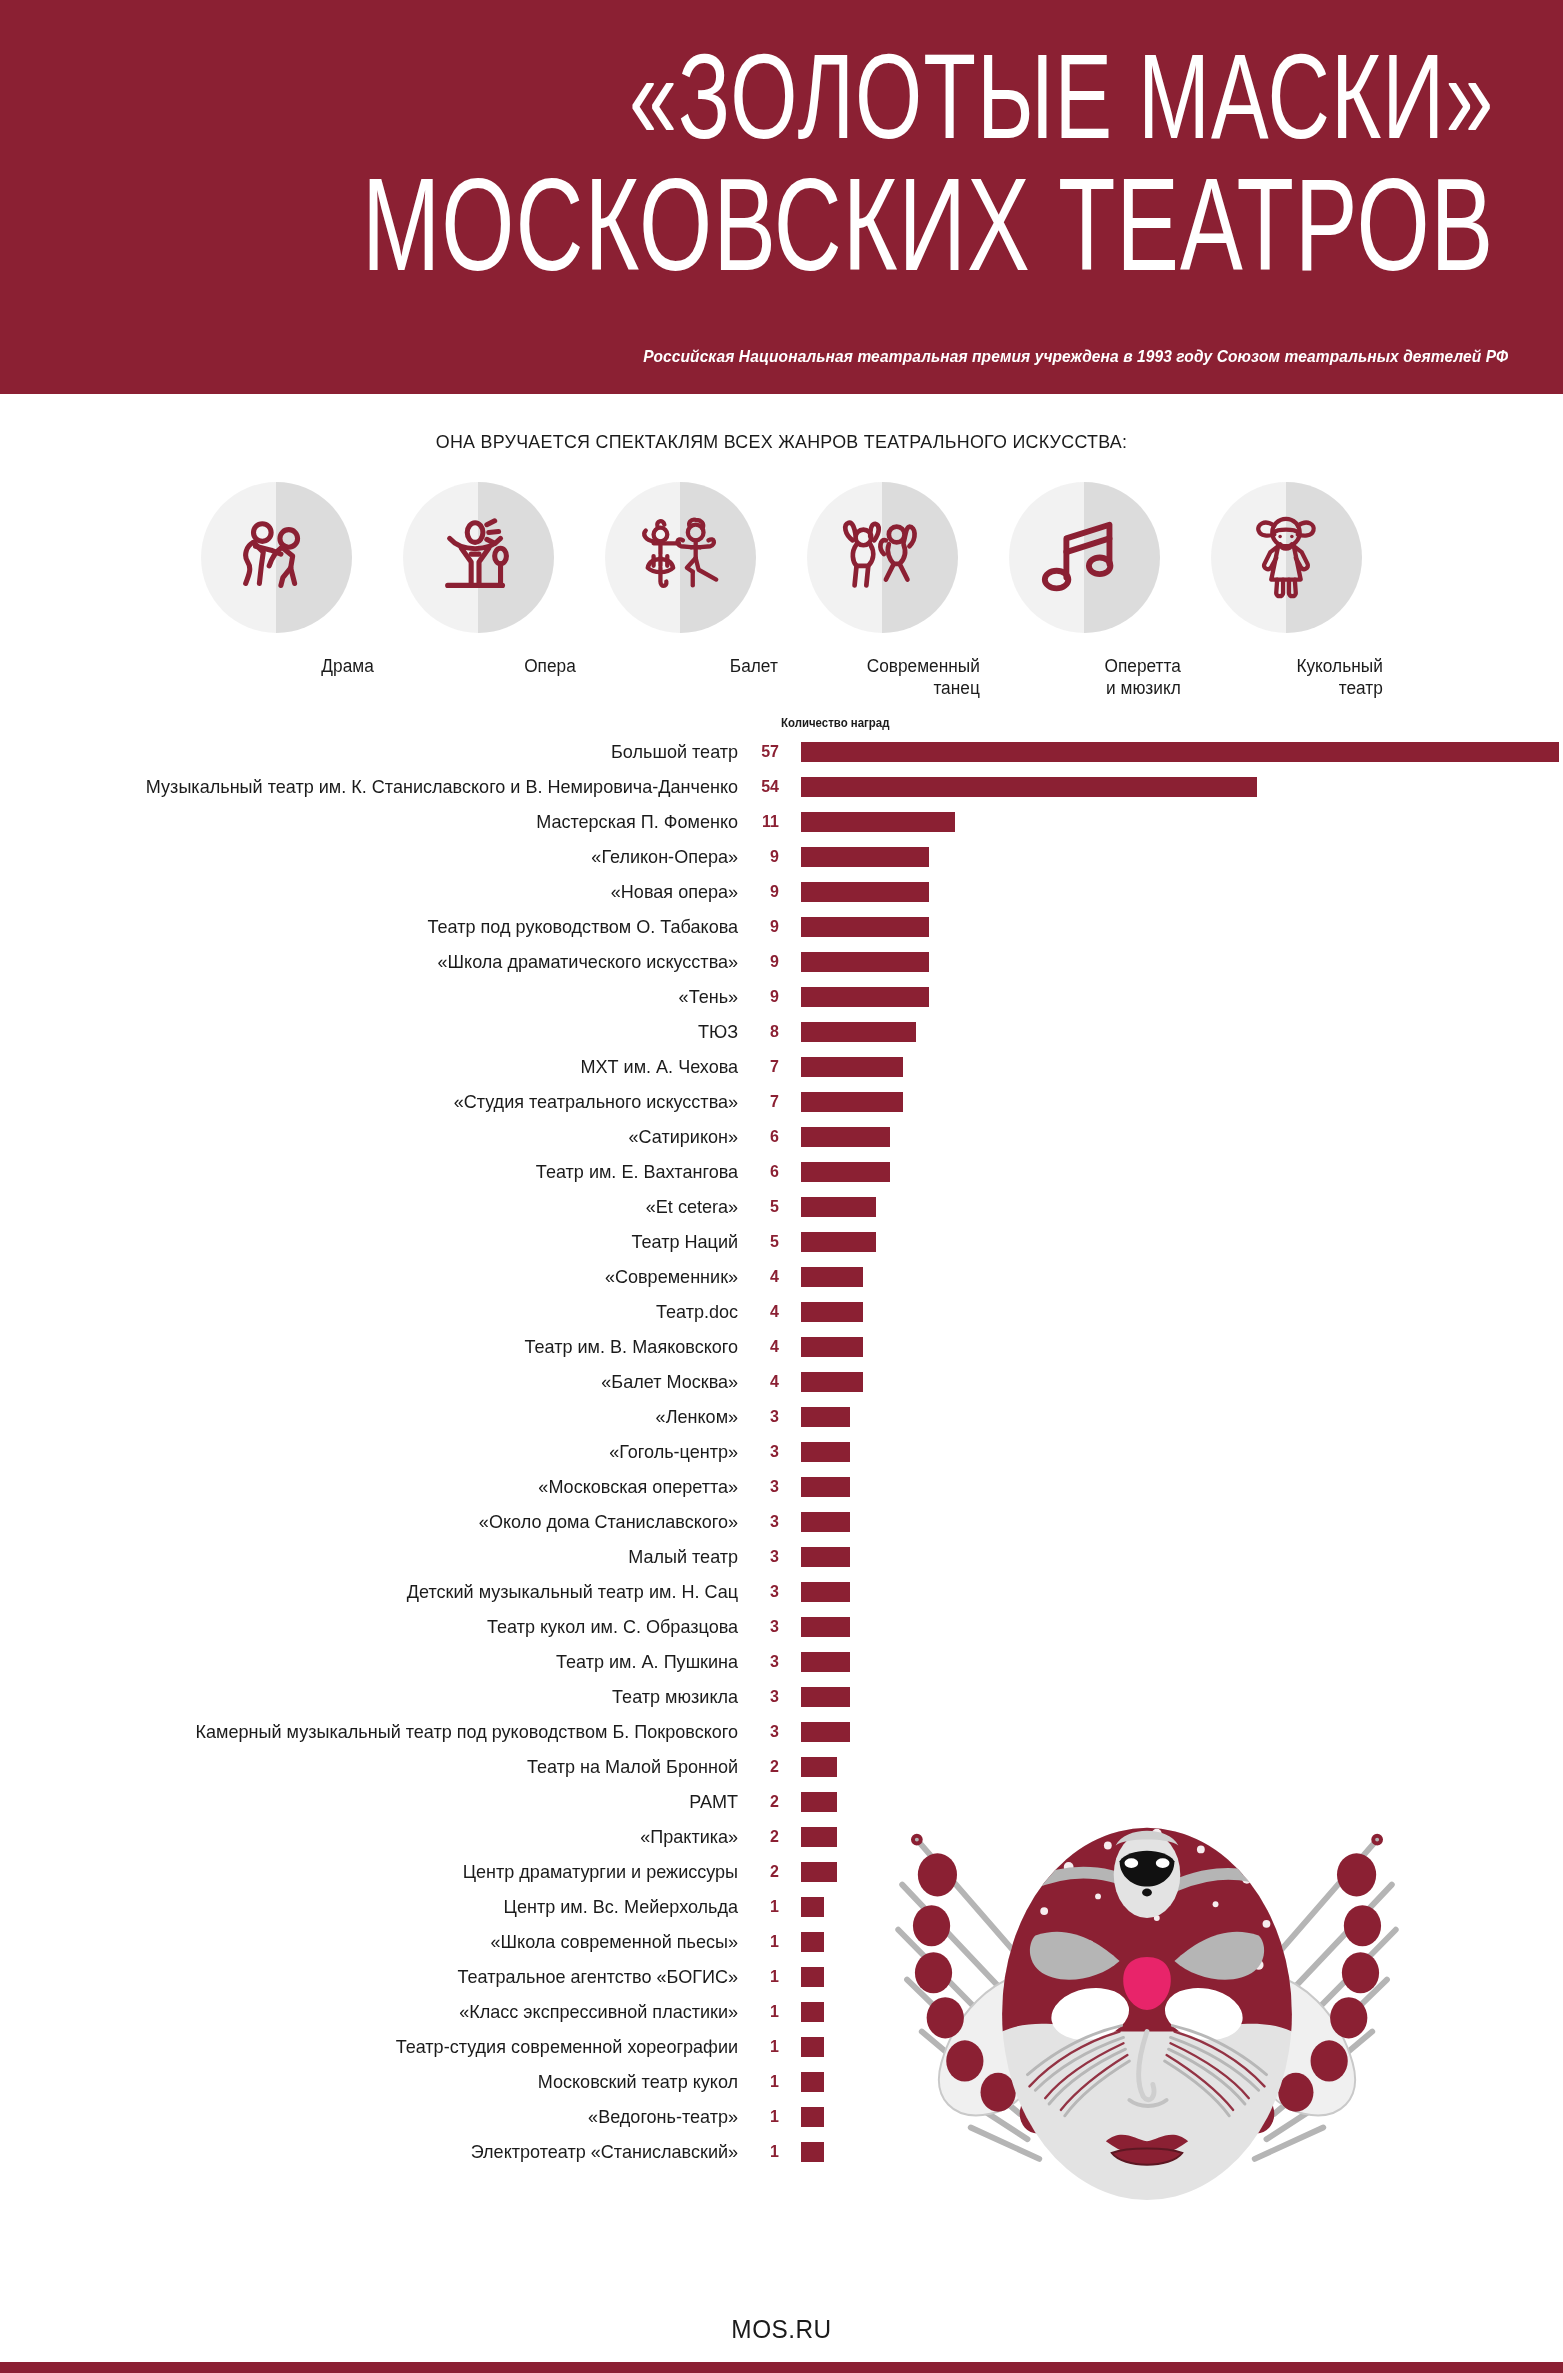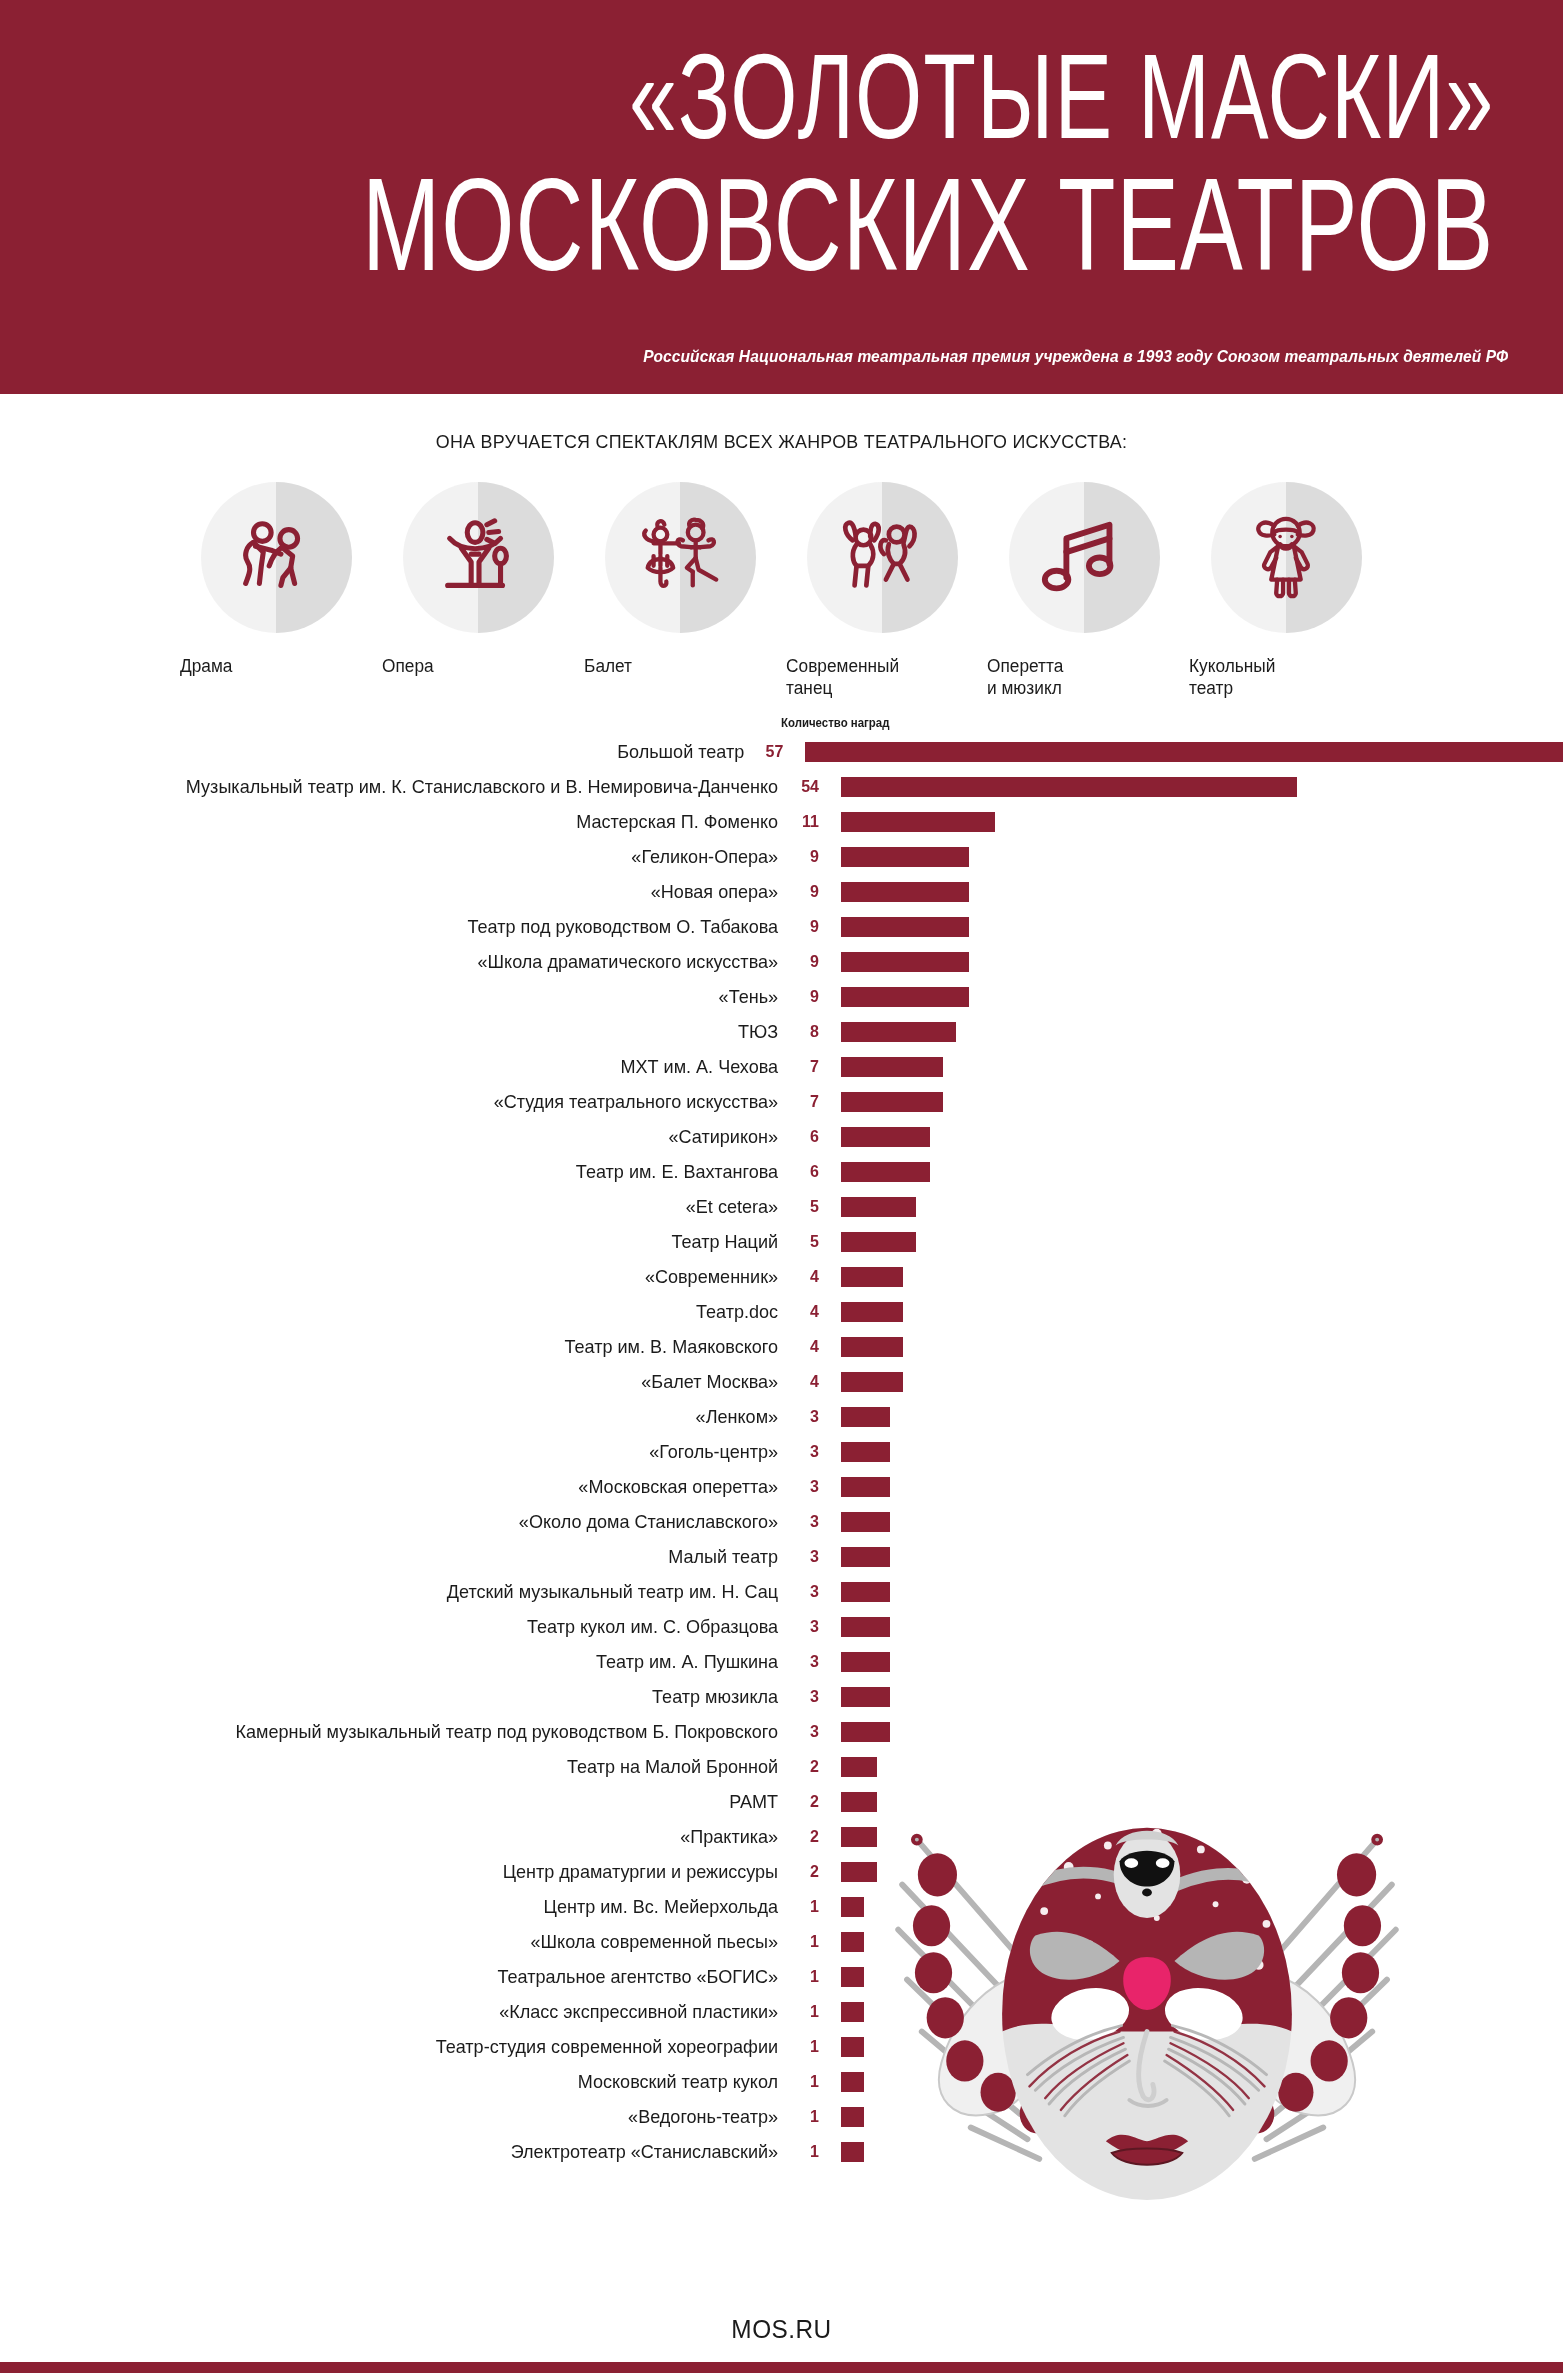--- a/index.html
+++ b/index.html
@@ -66,21 +66,21 @@
   }
   .genres {
     display: flex;
     justify-content: center;
     gap: 0px;
     margin-top: 29px;
     padding: 0 176px;
   }
   .genre {
     width: 208px;
-    text-align: left;
+    text-align: right;
   }
   .genre-circle {
     width: 151px;
     height: 151px;
     margin: 0 auto;
     border-radius: 50%;
     background: linear-gradient(to right, #f2f2f2 0%, #f2f2f2 50%, #dcdcdc 50%, #dcdcdc 100%);
     position: relative;
   }
   .genre-circle svg {
@@ -106,21 +106,21 @@
   .axis-label {
     position: absolute;
     left: 781px;
     top: -18.6px;
     font-size: 12.3px;
     font-weight: 700;
     color: #1b1b1b;
     transform: scaleX(0.93);
     transform-origin: left center;
   }
-  .rows { position: relative; padding-left: 40px; }
+  .rows { position: relative; }
   .row {
     display: flex;
     align-items: center;
     height: 35px;
   }
   .row-label {
     width: 740px;
     text-align: right;
     font-size: 19px;
     color: #1b1b1b;

